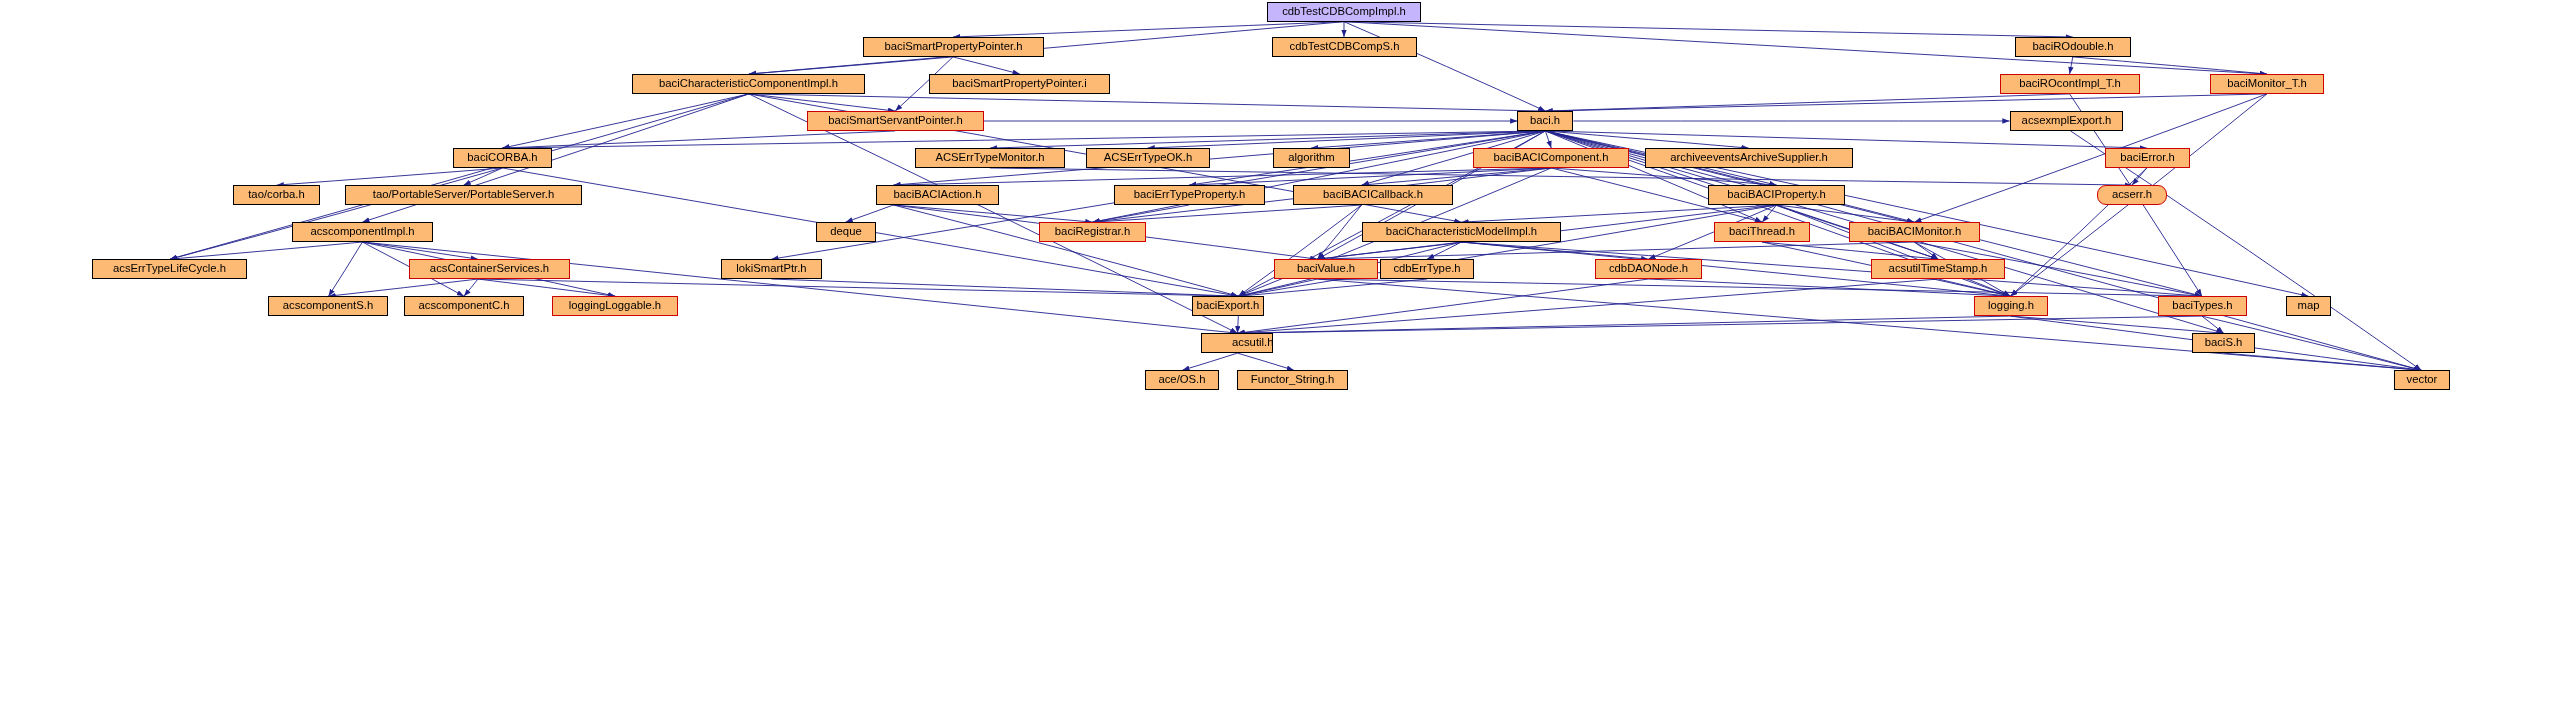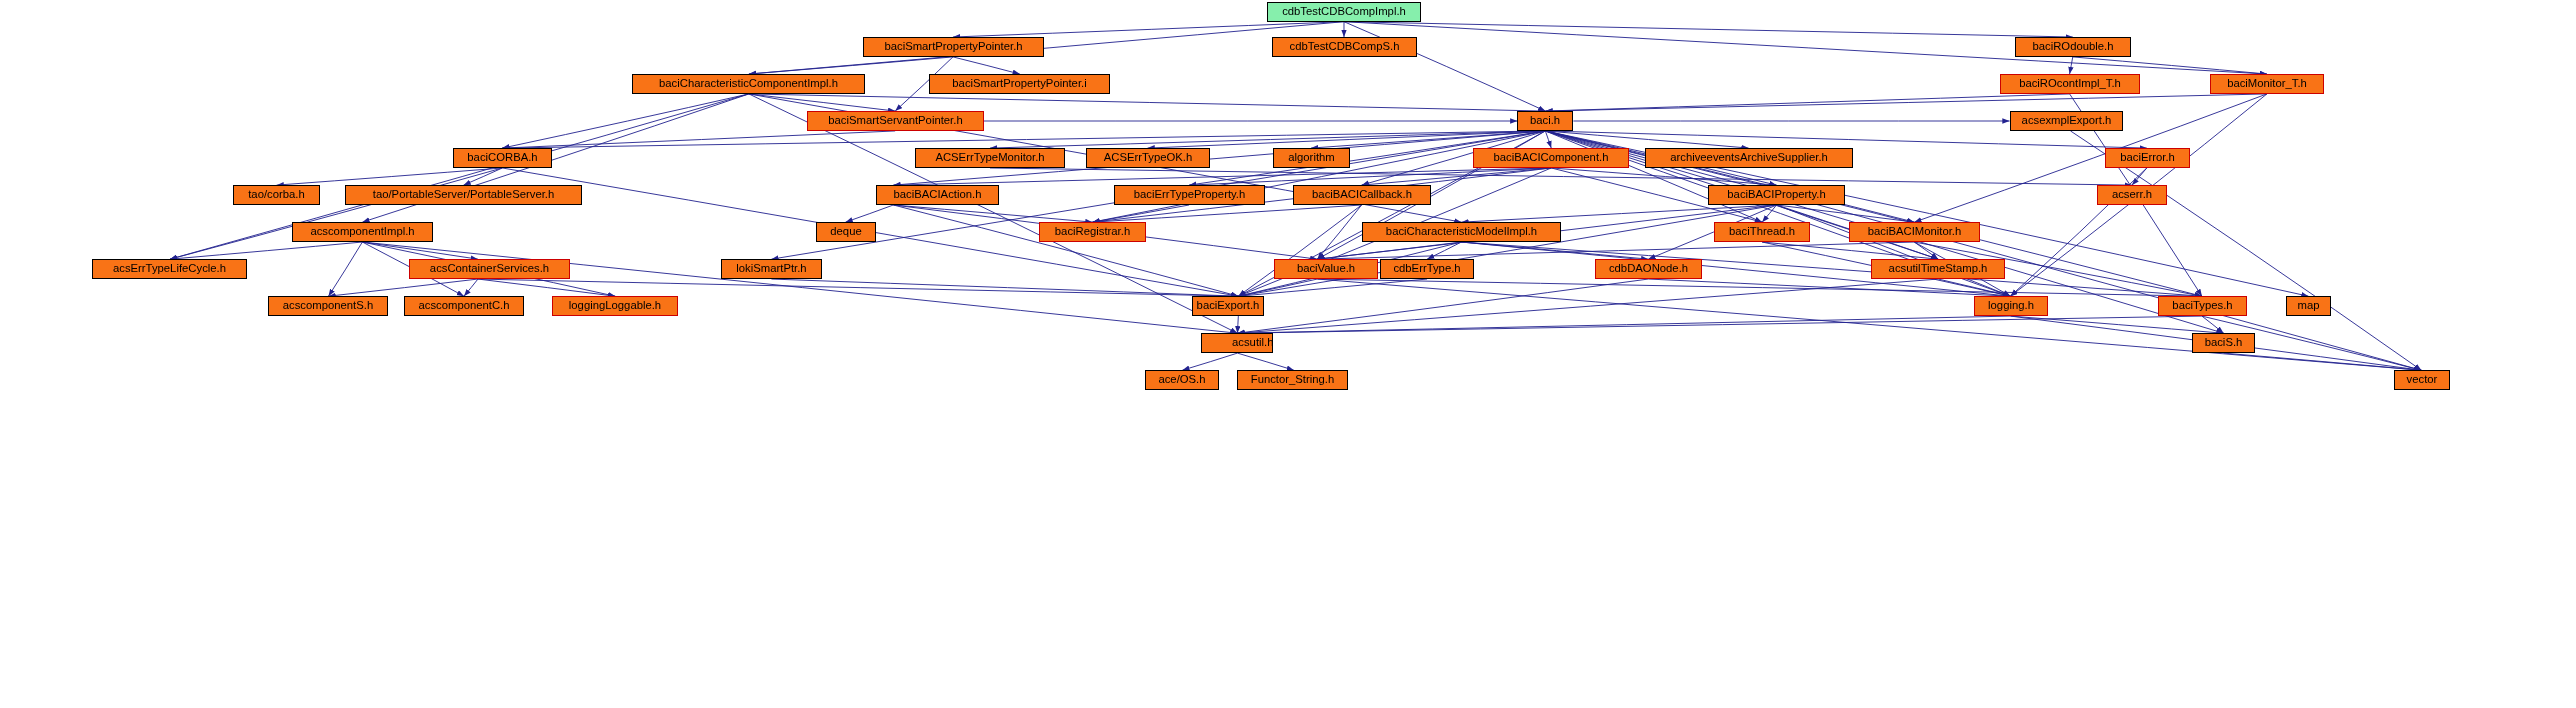--- a/index.html
+++ b/index.html
@@ -20,36 +20,36 @@
     left: 0;
     top: 0;
     width: 2576px;
     height: 708px;
     pointer-events: none;
   }
   .node {
     position: absolute;
     box-sizing: border-box;
     border: 0.9px solid #000000;
-    background: #f97316;
+    background: #fdba74;
     color: #000000;
     font-size: 11.3px;
     line-height: 1;
     display: flex;
     align-items: center;
     justify-content: center;
     white-space: nowrap;
     height: 20px;
     padding: 0 4.5px;
   }
   .node.red {
     border-color: #cc0000;
   }
   .node.root {
-    background: #86efac;
+    background: #c4b5fd;
     border-color: #000000;
   }
 </style>
 </head>
 <body>
 
 <div id="canvas">
   <svg id="edges" viewBox="0 0 2852 784" width="2576" height="708">
     <defs>
       <marker id="arrow" markerWidth="9" markerHeight="9" refX="8" refY="3" orient="auto" markerUnits="strokeWidth">
@@ -196,23 +196,23 @@
       <div class="node" style="left: 915px; top: 148px; width: 150px;">ACSErrTypeMonitor.h</div>
       <div class="node" style="left: 1086px; top: 148px; width: 124px;">ACSErrTypeOK.h</div>
       <div class="node" style="left: 1273px; top: 148px; width: 77px;">algorithm</div>
       <div class="node red" style="left: 1473px; top: 148px; width: 156px;">baciBACIComponent.h</div>
       <div class="node" style="left: 1645px; top: 148px; width: 208px;">archiveeventsArchiveSupplier.h</div>
       <div class="node red" style="left: 2105px; top: 148px; width: 85px;">baciError.h</div>
       <div class="node" style="left: 233px; top: 185px; width: 87px;">tao/corba.h</div>
       <div class="node" style="left: 345px; top: 185px; width: 237px;">tao/PortableServer/PortableServer.h</div>
       <div class="node" style="left: 876px; top: 185px; width: 123px;">baciBACIAction.h</div>
       <div class="node" style="left: 1114px; top: 185px; width: 151px;">baciErrTypeProperty.h</div>
-      <div class="node" style="left: 1293px; top: 185px; width: 138px;">baciBACICallback.h</div>
+      <div class="node" style="left: 1293px; top: 185px; width: 160px;">baciBACICallback.h</div>
       <div class="node" style="left: 1708px; top: 185px; width: 137px;">baciBACIProperty.h</div>
-      <div class="node red" style="left: 2097px; top: 185px; width: 70px;">acserr.h</div>
+      <div class="node red" style="left: 2097px; top: 185px; width: 70px; border-radius: 9px;">acserr.h</div>
       <div class="node" style="left: 816px; top: 222px; width: 60px;">deque</div>
       <div class="node red" style="left: 1039px; top: 222px; width: 107px;">baciRegistrar.h</div>
       <div class="node" style="left: 1362px; top: 222px; width: 199px;">baciCharacteristicModelImpl.h</div>
       <div class="node red" style="left: 1714px; top: 222px; width: 96px;">baciThread.h</div>
       <div class="node red" style="left: 1849px; top: 222px; width: 131px;">baciBACIMonitor.h</div>
       <div class="node" style="left: 292px; top: 222px; width: 141px;">acscomponentImpl.h</div>
       <div class="node" style="left: 92px; top: 259px; width: 155px;">acsErrTypeLifeCycle.h</div>
       <div class="node red" style="left: 397px; top: 259px; width: 161px; margin-left: 12px;">acsContainerServices.h</div>
       <div class="node" style="left: 721px; top: 259px; width: 101px;">lokiSmartPtr.h</div>
       <div class="node red" style="left: 1274px; top: 259px; width: 104px;">baciValue.h</div>

